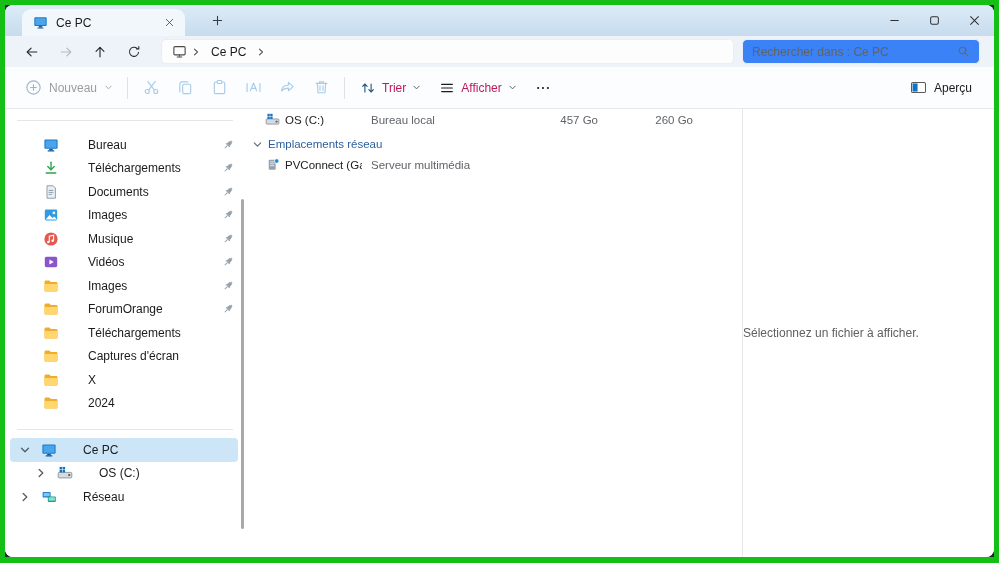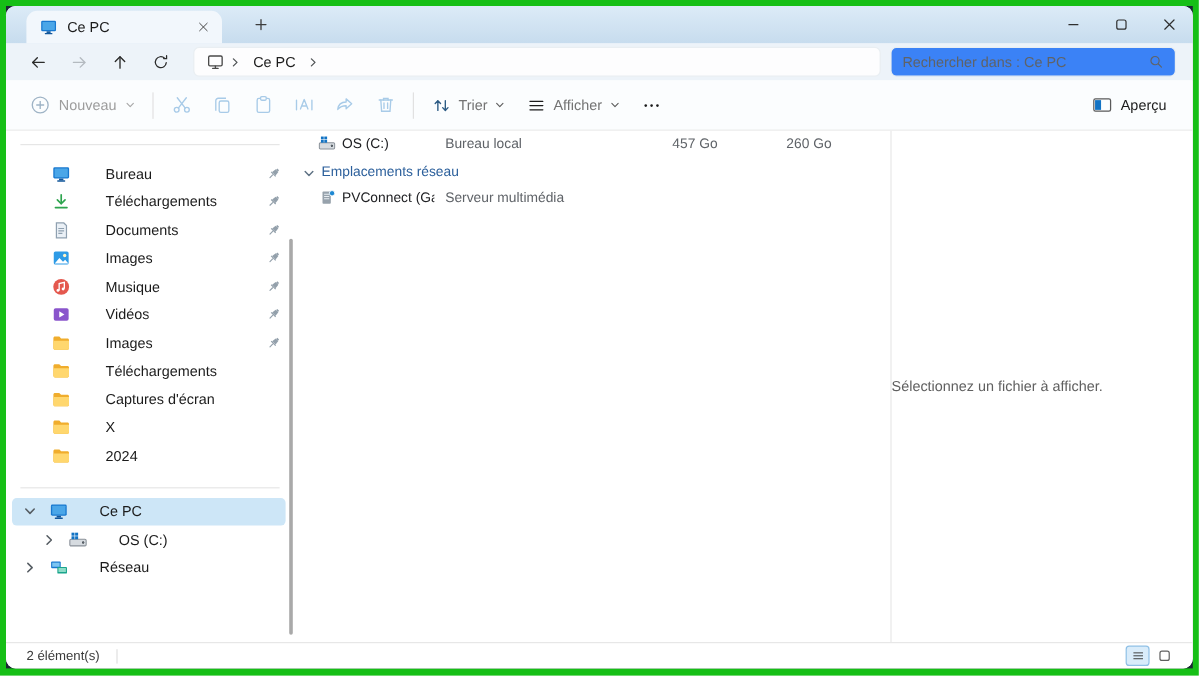--- a/index.html
+++ b/index.html
@@ -40,21 +40,21 @@
   .toolbar { height:42px; flex:none; background:#fbfdfe; border-bottom:1px solid #e9e9e9; display:flex; align-items:center; padding:0 16px 0 12px; }
   .tb-new { display:flex; align-items:center; gap:7px; padding:0 8px; height:32px; border-radius:4px; color:#9d9d9d; }
   .tb-new .i { color:#9fb4c6; display:flex; }
   .tb-new .i svg { width:17px; height:17px; }
   .tb-new .lbl { font-size:12px; }
   .tb-new .chev { display:flex; color:#a8a8a8; }
   .tb-new .chev svg { width:9px; height:9px; }
   .tb-sep { width:1px; height:22px; background:#e1e1e1; margin:0 6px; flex:none; }
   .tb-ico { width:34px; height:32px; display:flex; align-items:center; justify-content:center; border-radius:4px; color:#a8cbe8; flex:none; }
   .tb-ico svg { width:17px; height:17px; }
-  .tb-drop { display:flex; align-items:center; gap:6px; height:32px; padding:0 9px; border-radius:4px; color:#737373; }
+  .tb-drop { display:flex; align-items:center; gap:6px; height:32px; padding:0 9px; border-radius:4px; color:#be185d; }
   .tb-drop .i { display:flex; color:#2c5b84; }
   .tb-drop .i.dark { color:#1b1b1b; }
   .tb-drop .i svg { width:16px; height:16px; }
   .tb-drop .lbl { font-size:12px; }
   .tb-drop .chev { display:flex; color:#5f5f5f; }
   .tb-drop .chev svg { width:9px; height:9px; }
   .tb-more { width:34px; height:32px; display:flex; align-items:center; justify-content:center; color:#1b1b1b; border-radius:4px; }
   .tb-more svg { width:16px; height:16px; }
   .tb-right { margin-left:auto; display:flex; align-items:center; gap:7px; padding:0 6px; height:32px; border-radius:4px; color:#1b1b1b; }
   .tb-right .i svg { width:17px; height:17px; display:block; }
@@ -549,20 +549,33 @@
                 <use href="#i-pin"></use>
               </svg>
             </span>
       </div>
       <div class="side-row">
         <span class="icon16">
               <svg>
                 <use href="#i-folder"></use>
               </svg>
             </span>
+        <span class="side-label">ForumOrange</span>
+        <span class="pin">
+              <svg>
+                <use href="#i-pin"></use>
+              </svg>
+            </span>
+      </div>
+      <div class="side-row">
+        <span class="icon16">
+              <svg>
+                <use href="#i-folder"></use>
+              </svg>
+            </span>
         <span class="side-label">Téléchargements</span>
       </div>
       <div class="side-row">
         <span class="icon16">
               <svg>
                 <use href="#i-folder"></use>
               </svg>
             </span>
         <span class="side-label">Captures d'écran</span>
       </div>
@@ -665,31 +678,15 @@
         <span class="cell c-num"></span>
         <span class="cell c-num"></span>
       </div>
     </div>
 
     <div class="preview">
       <span class="preview-msg">Sélectionnez un fichier à afficher.</span>
     </div>
   </div>
 
-  <div class="statusbar">
-    <span>2 élément(s)</span>
-    <span class="status-divider"></span>
-    <span class="view-btns">
-      <span class="view-btn active">
-            <svg>
-              <use href="#i-menu"></use>
-            </svg>
-          </span>
-      <span class="view-btn icons-view">
-            <svg>
-              <use href="#i-max"></use>
-            </svg>
-          </span>
-    </span>
-  </div>
 
 </div>
 </div>
 
 </body></html>

